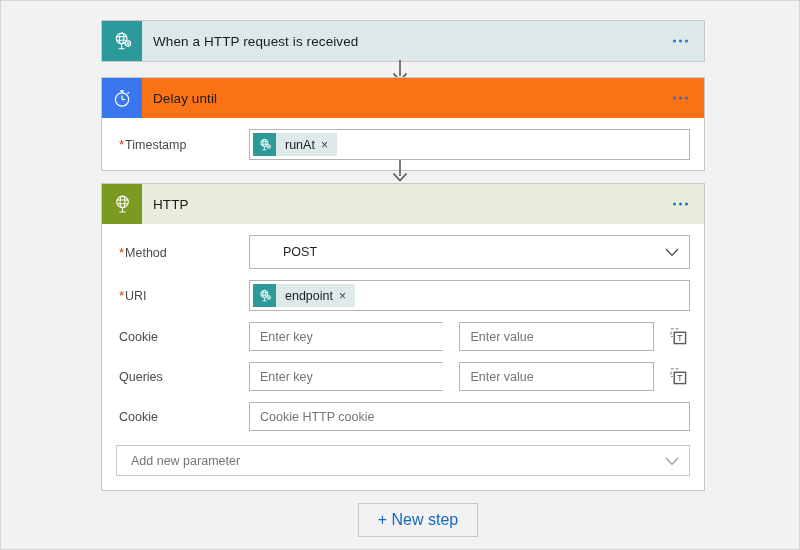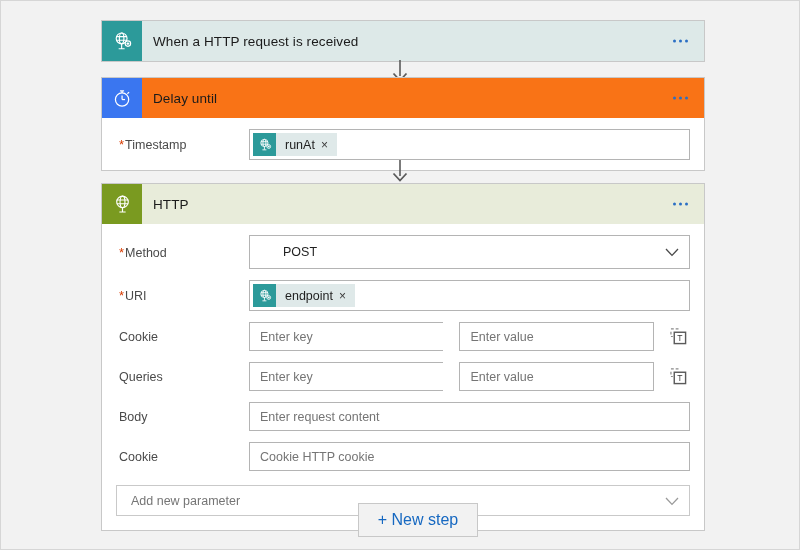--- a/index.html
+++ b/index.html
@@ -373,28 +373,20 @@
         </div>
         <div class="txtmode">
           <svg width="17" height="17" viewBox="0 0 18 18">
             <path d="M1 1h3M6 1h3M1 4v3M1 9h2" stroke="#8a8a8a" stroke-width="1.3" fill="none"></path>
             <rect x="4.5" y="4.5" width="12" height="12" fill="#ffffff" stroke="#5a5a5a" stroke-width="1.5"></rect>
             <text x="10.5" y="13.5" font-family="Liberation Sans, sans-serif" font-size="9" fill="#3a3a3a" text-anchor="middle">T</text>
           </svg>
         </div>
       </div>
 
-      <div class="row">
-        <div class="row-label">
-          <span>Body</span>
-        </div>
-        <div class="field">
-          <span class="ph">Enter request content</span>
-        </div>
-      </div>
 
       <div class="row">
         <div class="row-label">
           <span>Cookie</span>
         </div>
         <div class="field">
           <span class="ph">Cookie HTTP cookie</span>
         </div>
       </div>
 

